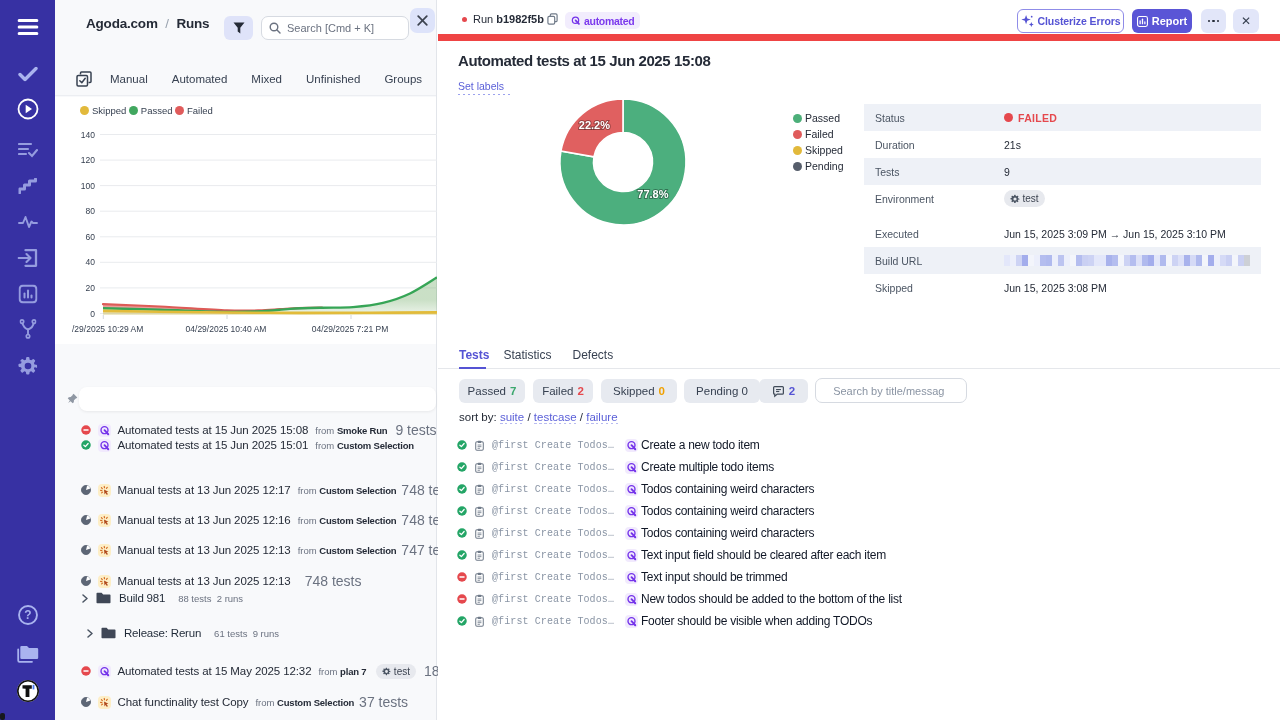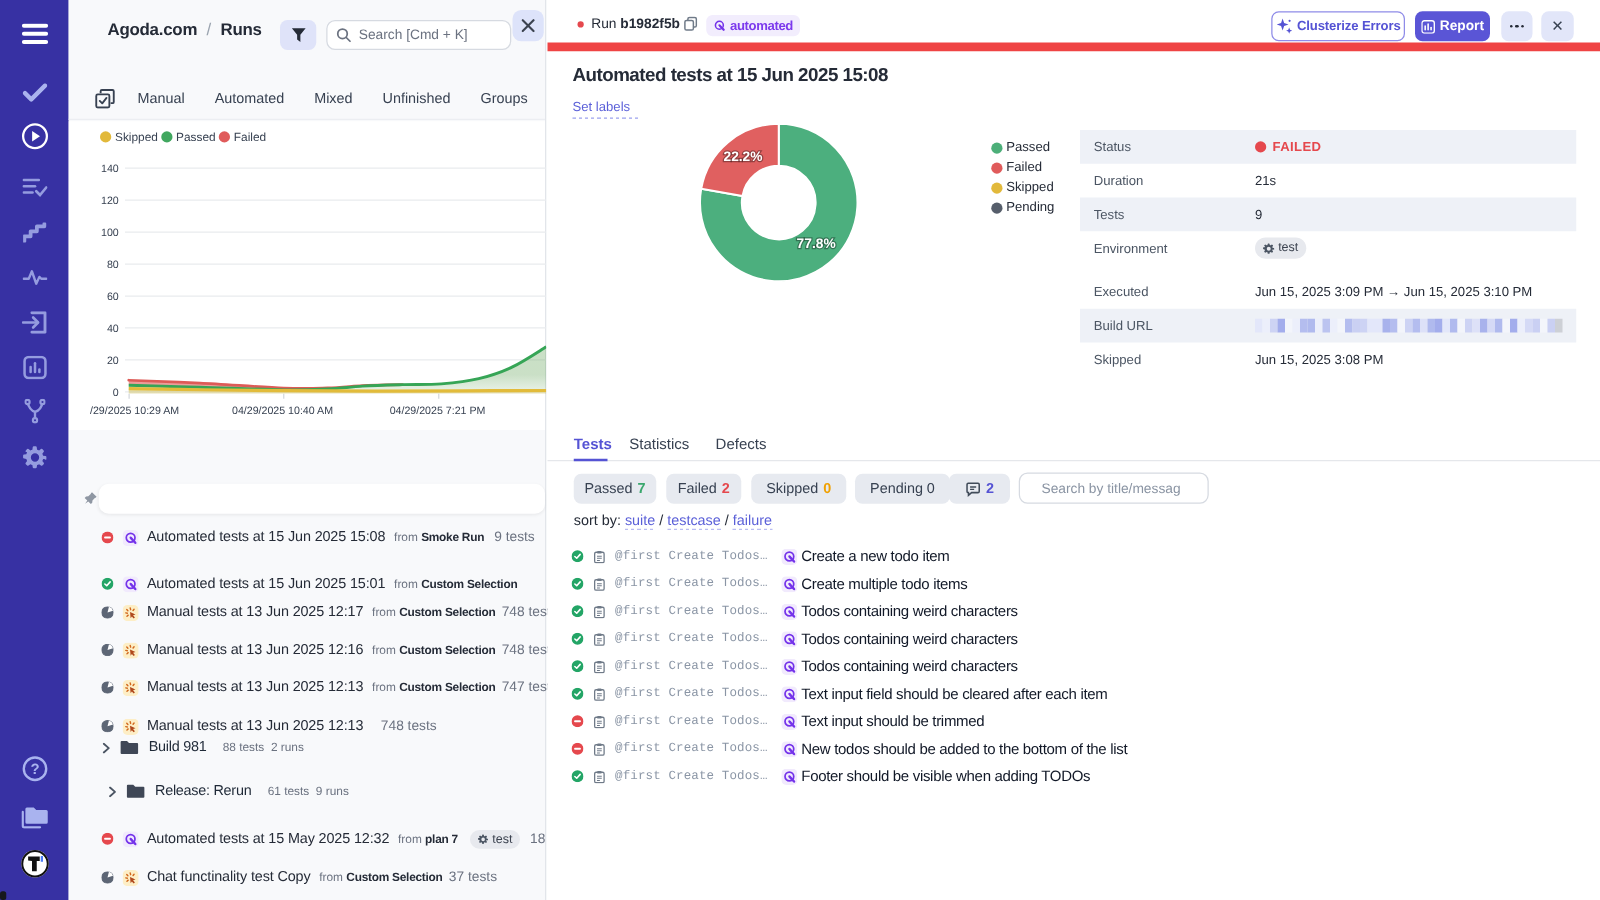--- a/index.html
+++ b/index.html
@@ -22,21 +22,21 @@
 
 #chartarea { position:absolute; left:0; top:97px; width:381px; height:247px; background:#fff; }
 .leg1 { position:absolute; display:flex; gap:2.5px; font-size:9.5px; color:#374151; align-items:center; }
 .dot { display:inline-block; width:9px; height:9px; border-radius:50%; margin-right:3px; vertical-align:-1px; }
 
 #runlist { position:absolute; left:0; top:344px; width:381px; height:376px; background:#f8f9fb; }
 .runrow { position:absolute; left:0; width:381px; height:30px; display:flex; align-items:center; }
 .rowti { font-size:11.5px; letter-spacing:-0.1px; color:#252b37; white-space:nowrap; }
 .rowfrom { font-size:9.5px; color:#6b7280; margin-left:7px; white-space:nowrap; }
 .rowfrom b { color:#252b37; font-size:9.5px; letter-spacing:-0.2px; }
-.rowtests { font-size:11px; color:#6b7280; margin-left:10px; white-space:nowrap; }
+.rowtests { font-size:14px; color:#6b7280; margin-left:10px; white-space:nowrap; }
 .folderti { font-size:11.5px; letter-spacing:-0.2px; color:#1f2937; }
 .cnt { font-size:9.5px; color:#6b7280; margin-left:12px; }
 
 #rightpanel { left:438px; top:0; width:842px; height:720px; background:#fff; }
 #rphead { position:absolute; left:0; top:0; width:950px; height:41px; border-bottom:7px solid #ef4444; background:#fff; }
 .runid { position:absolute; left:24px; top:13px; font-size:11px; color:#252b37; display:flex; align-items:center; }
 .autobadge { position:absolute; left:127px; top:12px; height:17px; background:#f2edfd; border-radius:5px; color:#7c3aed; font-size:10.5px; letter-spacing:-0.3px; font-weight:bold; display:flex; align-items:center; padding:0 6px 0 5px; }
 .btn { position:absolute; top:9px; height:24px; border-radius:6px; display:flex; align-items:center; justify-content:center; font-size:12.5px; white-space:nowrap; }
 #btn-clust { left:579px; width:107px; font-size:10.5px; background:#fff; border:1px solid #8f8ce8; color:#5553d4; font-weight:bold; letter-spacing:-0.1px; }
 #btn-report { left:694px; width:60px; background:#5a55d6; color:#fff; font-weight:bold; font-size:11px; }
@@ -330,21 +330,21 @@
       <svg class="s10">
           <use href="#i-fail"></use>
         </svg>
         <svg class="s13" style="margin-left:6.5px">
           <use href="#i-auto"></use>
         </svg>
       <span class="rowti">Automated tests at 15 Jun 2025 15:08</span>
       <span class="rowfrom">from <b>Smoke Run</b></span>
       <span class="rowtests" style="margin-left:8px">9 tests</span>
     </div>
-    <div class="runrow" style="top:108px">
+    <div class="runrow" style="top:86px">
       <svg class="s10">
           <use href="#i-pass"></use>
         </svg>
         <svg class="s13" style="margin-left:6.5px">
           <use href="#i-auto"></use>
         </svg>
       <span class="rowti">Automated tests at 15 Jun 2025 15:01</span>
       <span class="rowfrom">from <b>Custom Selection</b></span>
     </div>
     <div class="runrow" style="top:131px">

